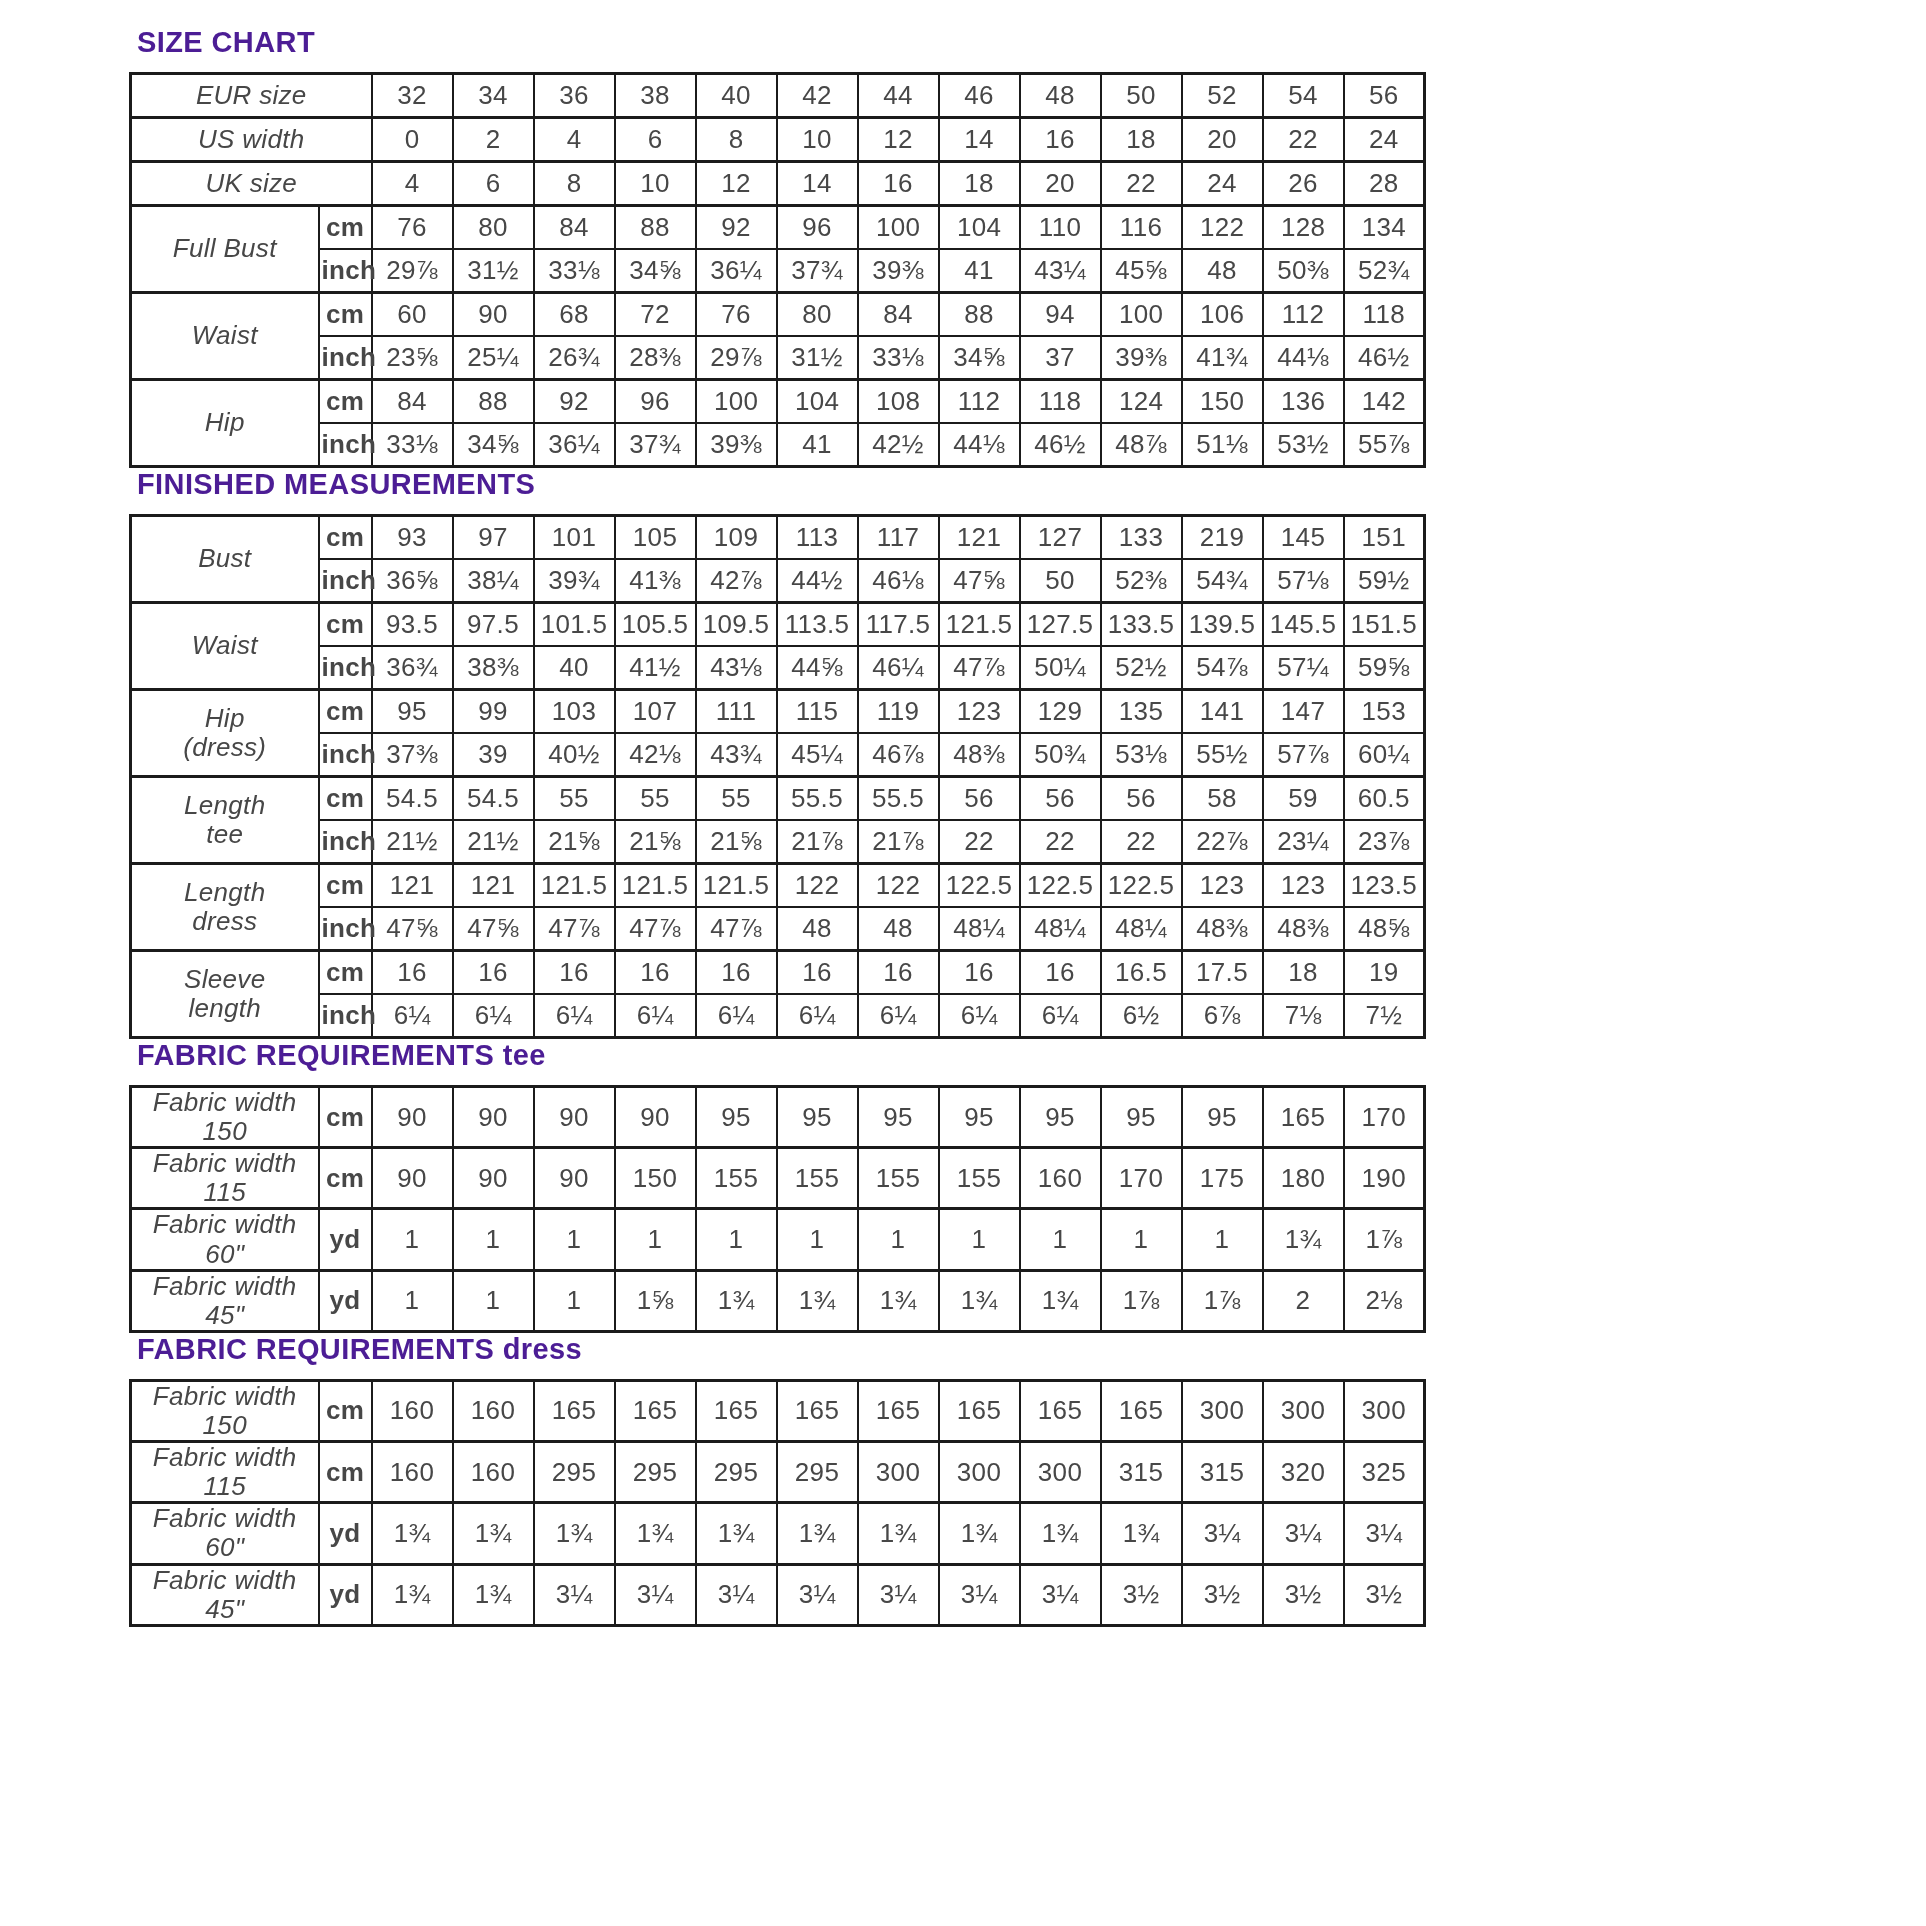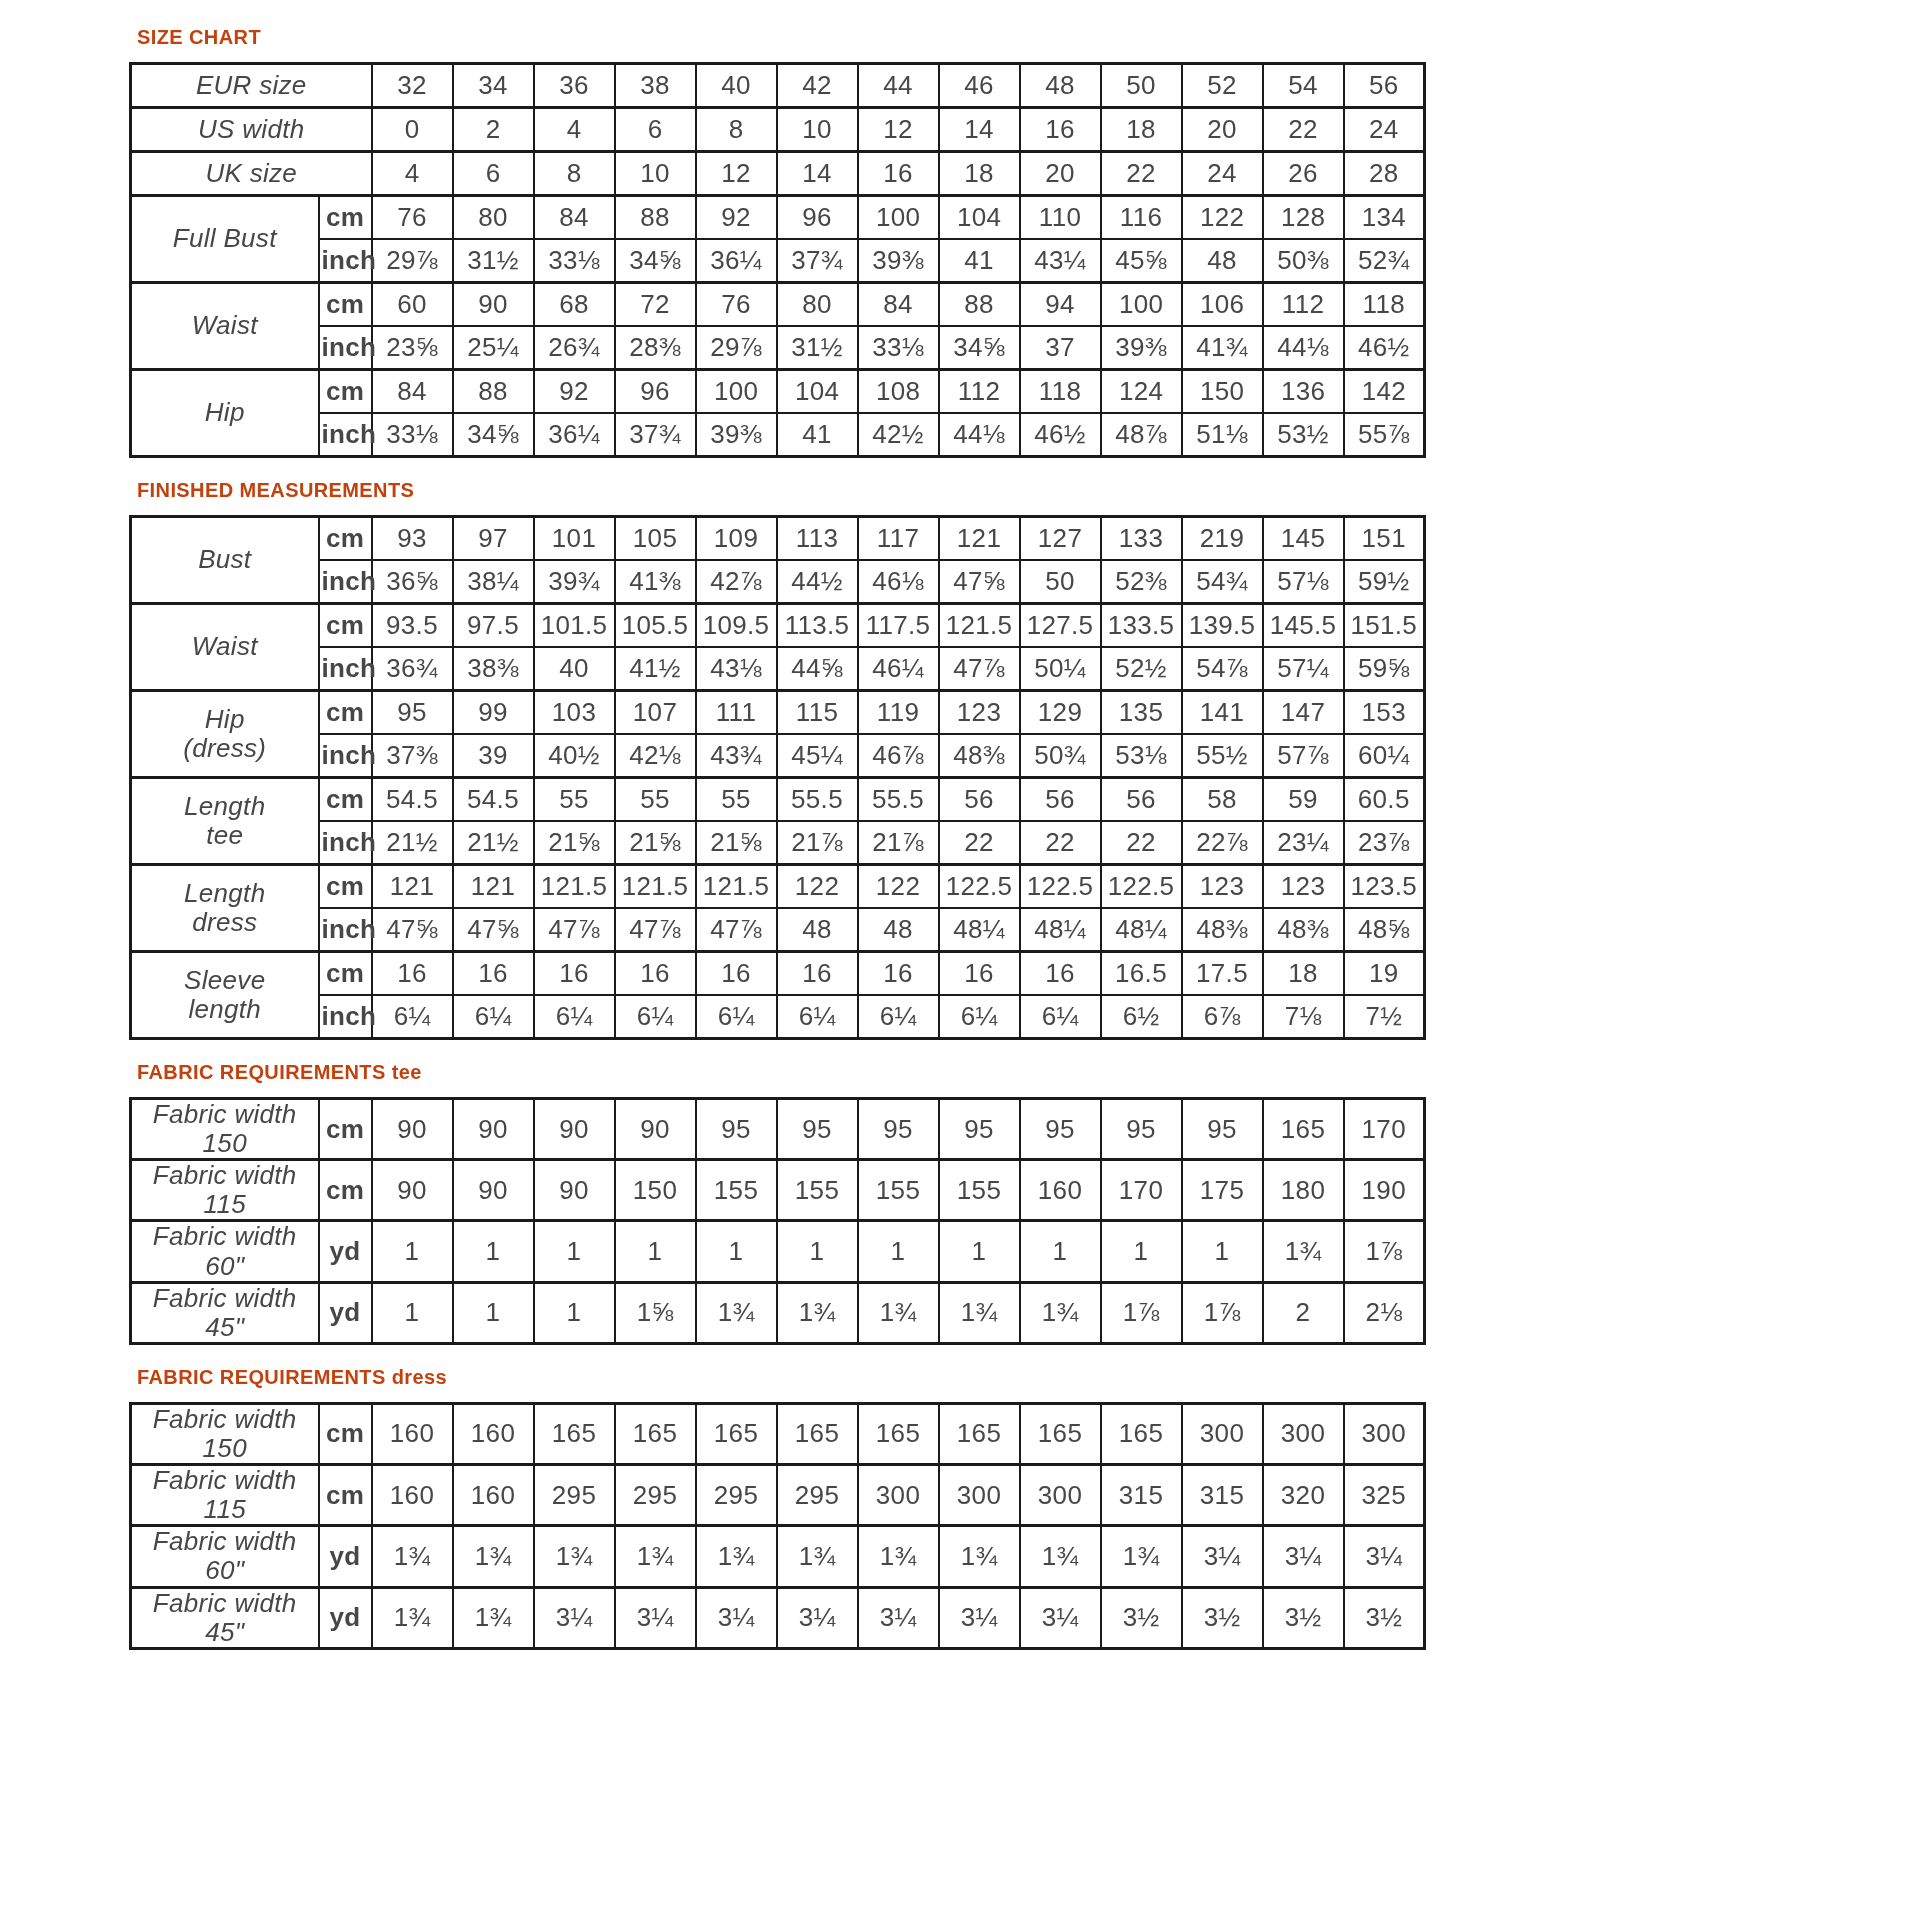--- a/index.html
+++ b/index.html
@@ -14,29 +14,28 @@
     font-family: "Liberation Sans", "DejaVu Sans", sans-serif;
     color: #3d3d3d;
   }
   .content {
     position: absolute;
     left: 129px;
     top: 26px;
     width: 1294px;
   }
   .section-title {
-    font-size: 20px;
+    font-size: 29px;
     font-weight: bold;
-    color: #c2410c;
+    color: #4c1d95;
     letter-spacing: 0.4px;
     margin: 0 0 13px 8px;
     font-family: "Liberation Sans", "DejaVu Sans", sans-serif;
   }
   .section-title.gap {
-    margin-top: 21px;
   }
   table.data-table {
     border-collapse: collapse;
     table-layout: fixed;
     width: 1294px;
     border: 3px solid #1b1b1b;
   }
   .c-label { width: 188px; }
   .c-unit  { width: 53px; }
   .c-data  { width: 81px; }

